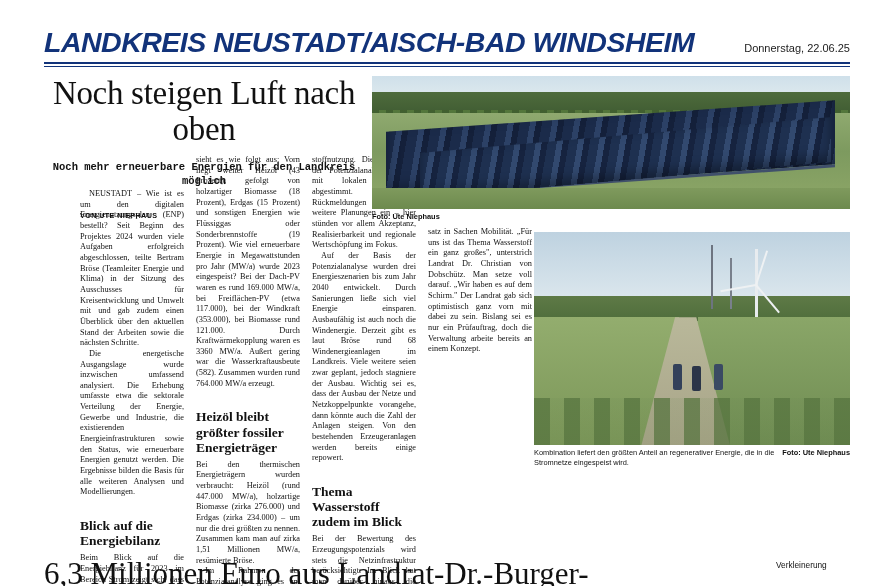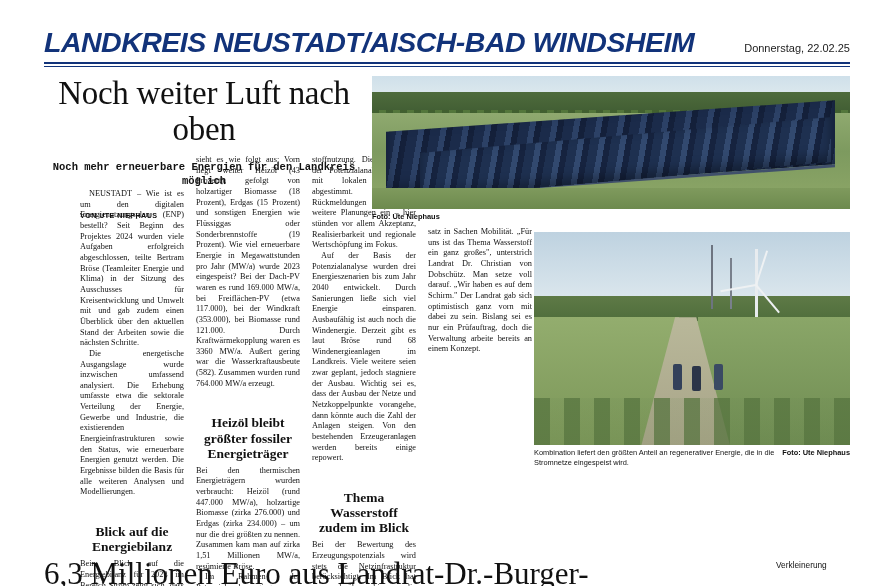--- a/index.html
+++ b/index.html
@@ -107,23 +107,23 @@
     color: #111111;
   }
   .col p { margin: 0; text-indent: 9px; }
   .col p.first { text-indent: 9px; }
   .col p.nf { text-indent: 0; }
   .col h3 {
     font-family: "Liberation Serif", serif;
     font-size: 13.5px;
     line-height: 1.12;
     font-weight: bold;
-    margin: 26px 0 5px 0;
+    margin: 20px 0 5px 0;
     text-indent: 0;
-    text-align: center;
+    text-align: left;
   }
 
   #col1 { left: 80px;  top: 189px; width: 104px; }
   #col2 { left: 196px; top: 155px; width: 104px; }
   #col3 { left: 312px; top: 155px; width: 104px; }
   #col4 { left: 428px; top: 227px; width: 104px; }
   #col5 { left: 544px; top: 237px; width: 104px; }
 
   
   .photo {
@@ -236,27 +236,27 @@
     color: #111111;
   }
 </style>
 </head>
 <body>
 
 <div class="page">
 
   <div class="masthead">
     <div class="masthead-title">LANDKREIS NEUSTADT/AISCH-BAD WINDSHEIM</div>
-    <div class="masthead-date">Donnerstag, 22.02.25</div>
+    <div class="masthead-date">Donnerstag, 22.06.25</div>
   </div>
   <div class="masthead-rule"></div>
   <div class="masthead-rule2"></div>
 
   <div class="headline-wrap">
-    <h1 class="headline">Noch weiter Luft nach oben</h1>
+    <h1 class="headline">Noch steigen Luft nach oben</h1>
     <div class="subhead">Noch mehr erneuerbare Energien für den Landkreis möglich</div>
     <div class="byline">VON UTE NIEPHAUS</div>
   </div>
 
   <div class="col" id="col1">
     <p class="first">NEUSTADT – Wie ist es um den digitalen Energienutzungsplan (ENP) bestellt? Seit Beginn des Projektes 2024 wurden viele Aufgaben erfolgreich abgeschlossen, teilte Bertram Bröse (Teamleiter Energie und Klima) in der Sitzung des Ausschusses für Kreisentwicklung und Umwelt mit und gab zudem einen Überblick über den aktuellen Stand der Arbeiten sowie die nächsten Schritte.</p>
     <p>Die energetische Ausgangslage wurde inzwischen umfassend analysiert. Die Erhebung umfasste etwa die sektorale Verteilung der Energie, Gewerbe und Industrie, die existierenden Energieinfrastrukturen sowie den Status, wie erneuerbare Energien genutzt werden. Die Ergebnisse bilden die Basis für alle weiteren Analysen und Modellierungen.</p>
     <h3>Blick auf die Energiebilanz</h3>
     <p class="nf">Beim Blick auf die Energiebilanz für 2023 im Bereich Strom zeigt sich, dass aus regenerativen Energien 46 Prozent durch Windkraft erzeugt wurden, gefolgt von PV auf Dächern (22 Prozent), Biomasse (16 Prozent) und Freiflächen-PV mit 15 Prozent. Bei der thermischen Energiebilanz</p>
   </div>

